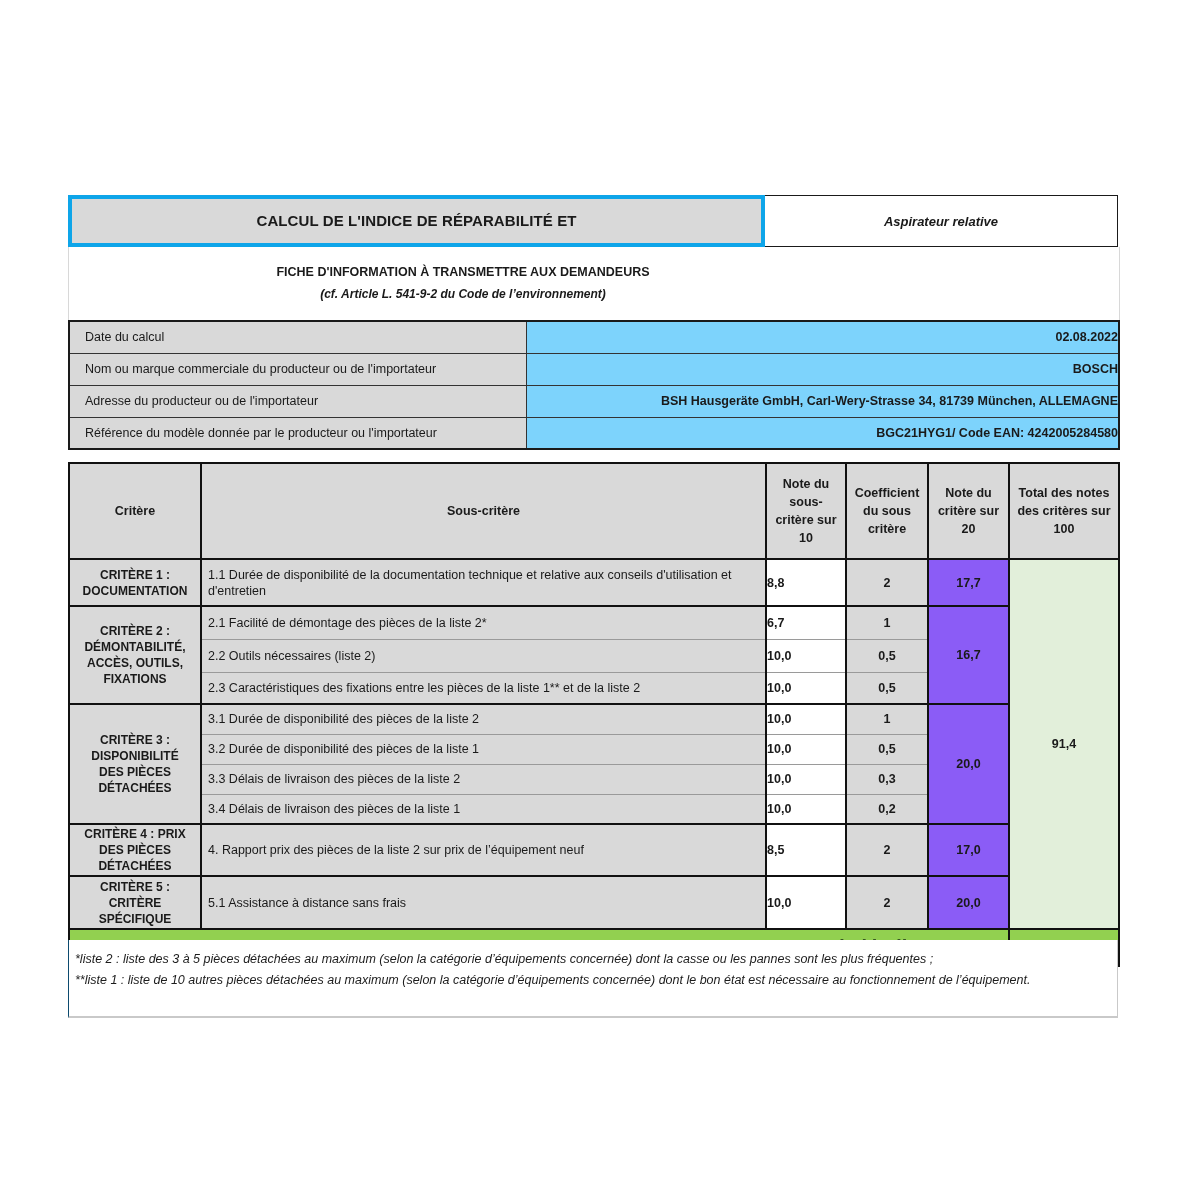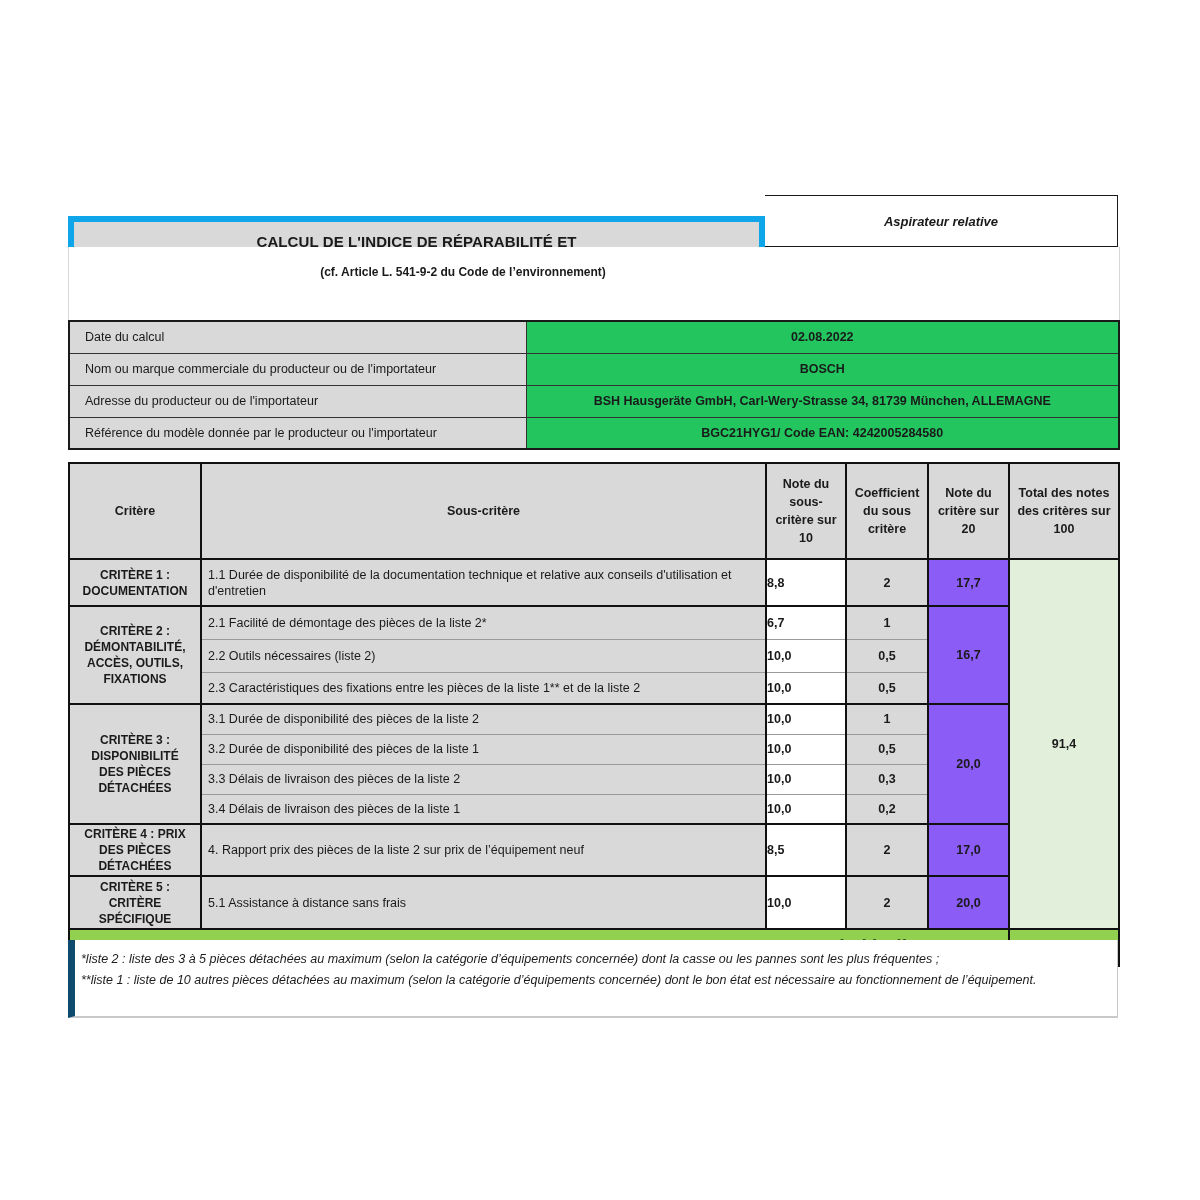--- a/index.html
+++ b/index.html
@@ -2,40 +2,40 @@
 <html><head>
 <meta charset="utf-8">
 <style>
   * { margin:0; padding:0; box-sizing:border-box; }
   html,body { width:1200px; height:1200px; background:#ffffff;
     font-family:"Liberation Sans", sans-serif; color:#1a1a1a; }
   .page { position:relative; width:1200px; height:1200px; overflow:hidden; }
 
   
   .title-row { position:absolute; left:68px; top:195px; width:1050px; height:52px; display:flex; }
-  .title-box { width:697px; height:52px; background:#d9d9d9; border:6px solid #0ea5e9;
-    display:flex; flex-direction:column; justify-content:center; align-items:center;margin-top:21px; }
+  .title-box { width:697px; height:52px; background:#d9d9d9; border:4px solid #0ea5e9;
+    display:flex; flex-direction:column; justify-content:center; align-items:center; }
   .title-box .t1, .title-box .t2 { font-size:15px; font-weight:bold; line-height:20px; letter-spacing:.1px; }
   .product-box { flex:1; height:52px; background:#ffffff; border:1.5px solid #1a1a1a; border-left:none;
     display:flex; align-items:center; justify-content:center; }
   .product-box span { font-size:13px; font-weight:bold; font-style:italic; }
 
   
   .fiche { position:absolute; left:68px; top:247px; width:1052px; height:73px;
     border-left:1px solid #d8d8d8; border-right:1px solid #d8d8d8; background:#fff; }
   .fiche-inner { width:788px; text-align:center; padding-top:14px; }
   .fiche-inner .f1 { font-size:12.5px; font-weight:bold; line-height:22px; }
-  .fiche-inner .f2 { font-size:12px; font-weight:bold; line-height:22px; }
+  .fiche-inner .f2 { font-size:12px; font-weight:bold; line-height:22px;font-style:italic; }
 
   
   table { border-collapse:collapse; table-layout:fixed; }
   .info-table { position:absolute; left:68px; top:320px; width:1050px; border:2px solid #1a1a1a; }
   .info-table td { border:1.5px solid #333; height:32px; font-size:12.5px; overflow:hidden; }
   .info-table td.lbl { background:#d9d9d9; padding-left:15px; }
-  .info-table td.val { background:#22c55e; font-weight:bold; text-align:center; }
+  .info-table td.val { background:#7dd3fc; font-weight:bold; text-align:right; }
 
   
   .score-table { position:absolute; left:68px; top:462px; width:1050px; border:2px solid #111; }
   .score-table th, .score-table td { overflow:hidden; }
   .score-table th { background:#d9d9d9; font-size:12.5px; font-weight:bold; text-align:center;
     border:2px solid #111; line-height:18px; padding:2px 4px; }
   .score-table td { border-left:2px solid #111; border-right:2px solid #111;
     border-top:1px solid #9a9a9a; border-bottom:1px solid #9a9a9a;
     font-size:12.5px; vertical-align:middle; }
   .score-table tr.gstart td { border-top:2px solid #111; }
@@ -46,40 +46,41 @@
   td.coef { background:#d9d9d9; font-weight:bold; text-align:center; }
   td.n20 { background:#8b5cf6; font-weight:bold; text-align:center; }
   td.total { background:#e2efda; font-weight:bold; text-align:center; border-bottom:2px solid #111; }
   tr.final td { background:#92d050; color:#375623; font-weight:bold; font-size:20px;
     border:2px solid #111; }
   tr.final td.flabel { text-align:right; padding-right:14px; }
   tr.final td.fval { text-align:center; }
 
   
   .footnotes { position:absolute; left:68px; top:940px; width:1050px; height:78px; background:#fff;
-    border-left:7px solid #0c4a6e; border-right:1px solid #c9c9c9; border-bottom:2px solid #c9c9c9;
+    border-left:1px solid #0c4a6e; border-right:1px solid #c9c9c9; border-bottom:2px solid #c9c9c9;
     padding:9px 10px 0 6px; }
   .footnotes p { font-size:12.5px; font-style:italic; line-height:21px; color:#1c1c1c; }
 </style>
 </head>
 <body>
 
 <div class="page">
 
   <div class="title-row">
     <div class="title-box">
       <div class="t1">CALCUL DE L'INDICE DE RÉPARABILITÉ ET</div>
     </div>
     <div class="product-box">
       <span>Aspirateur relative</span>
     </div>
   </div>
 
   <div class="fiche">
     <div class="fiche-inner">
+      <div class="f1">FICHE D'INFORMATION À TRANSMETTRE AUX DEMANDEURS</div>
       <div class="f2">(cf. Article L. 541-9-2 du Code de l’environnement)</div>
     </div>
   </div>
 
   <table class="info-table">
     <colgroup>
         <col style="width:457px">
         <col style="width:593px">
       </colgroup>
     <tbody>

